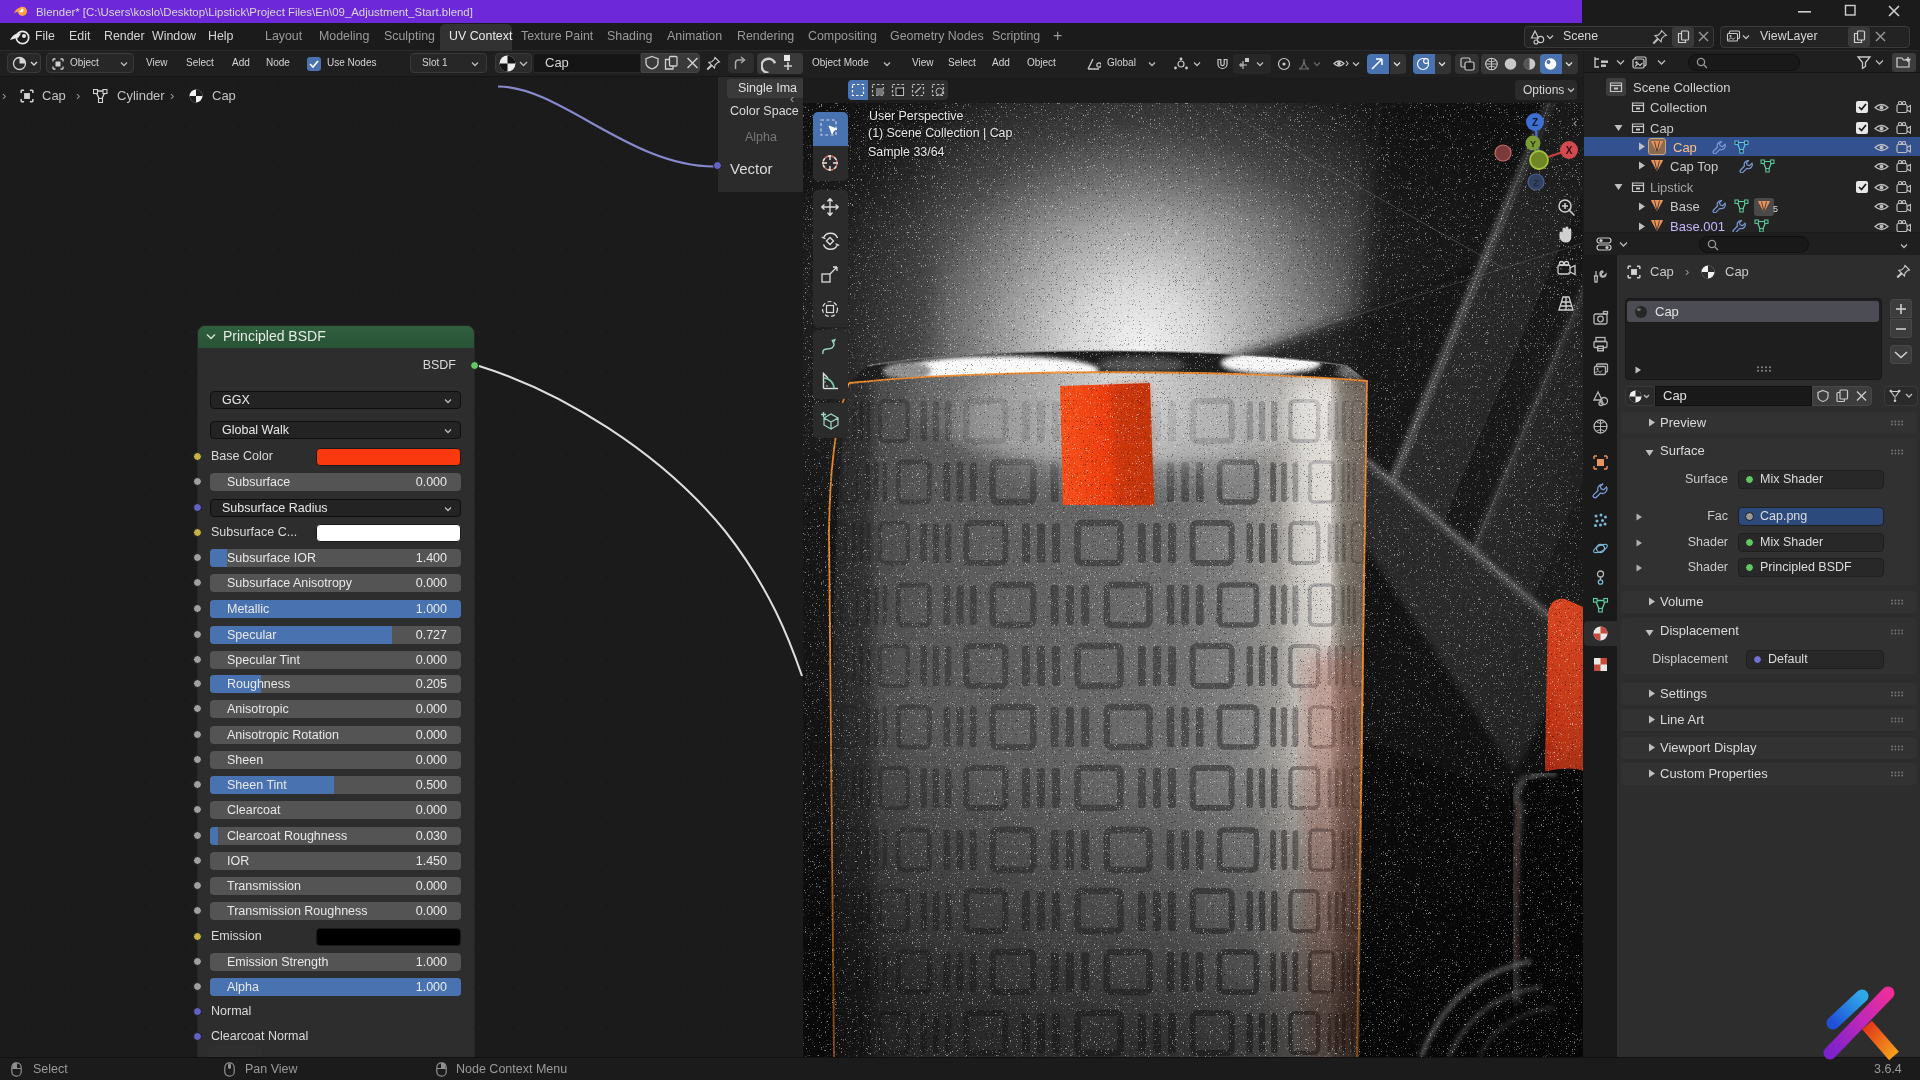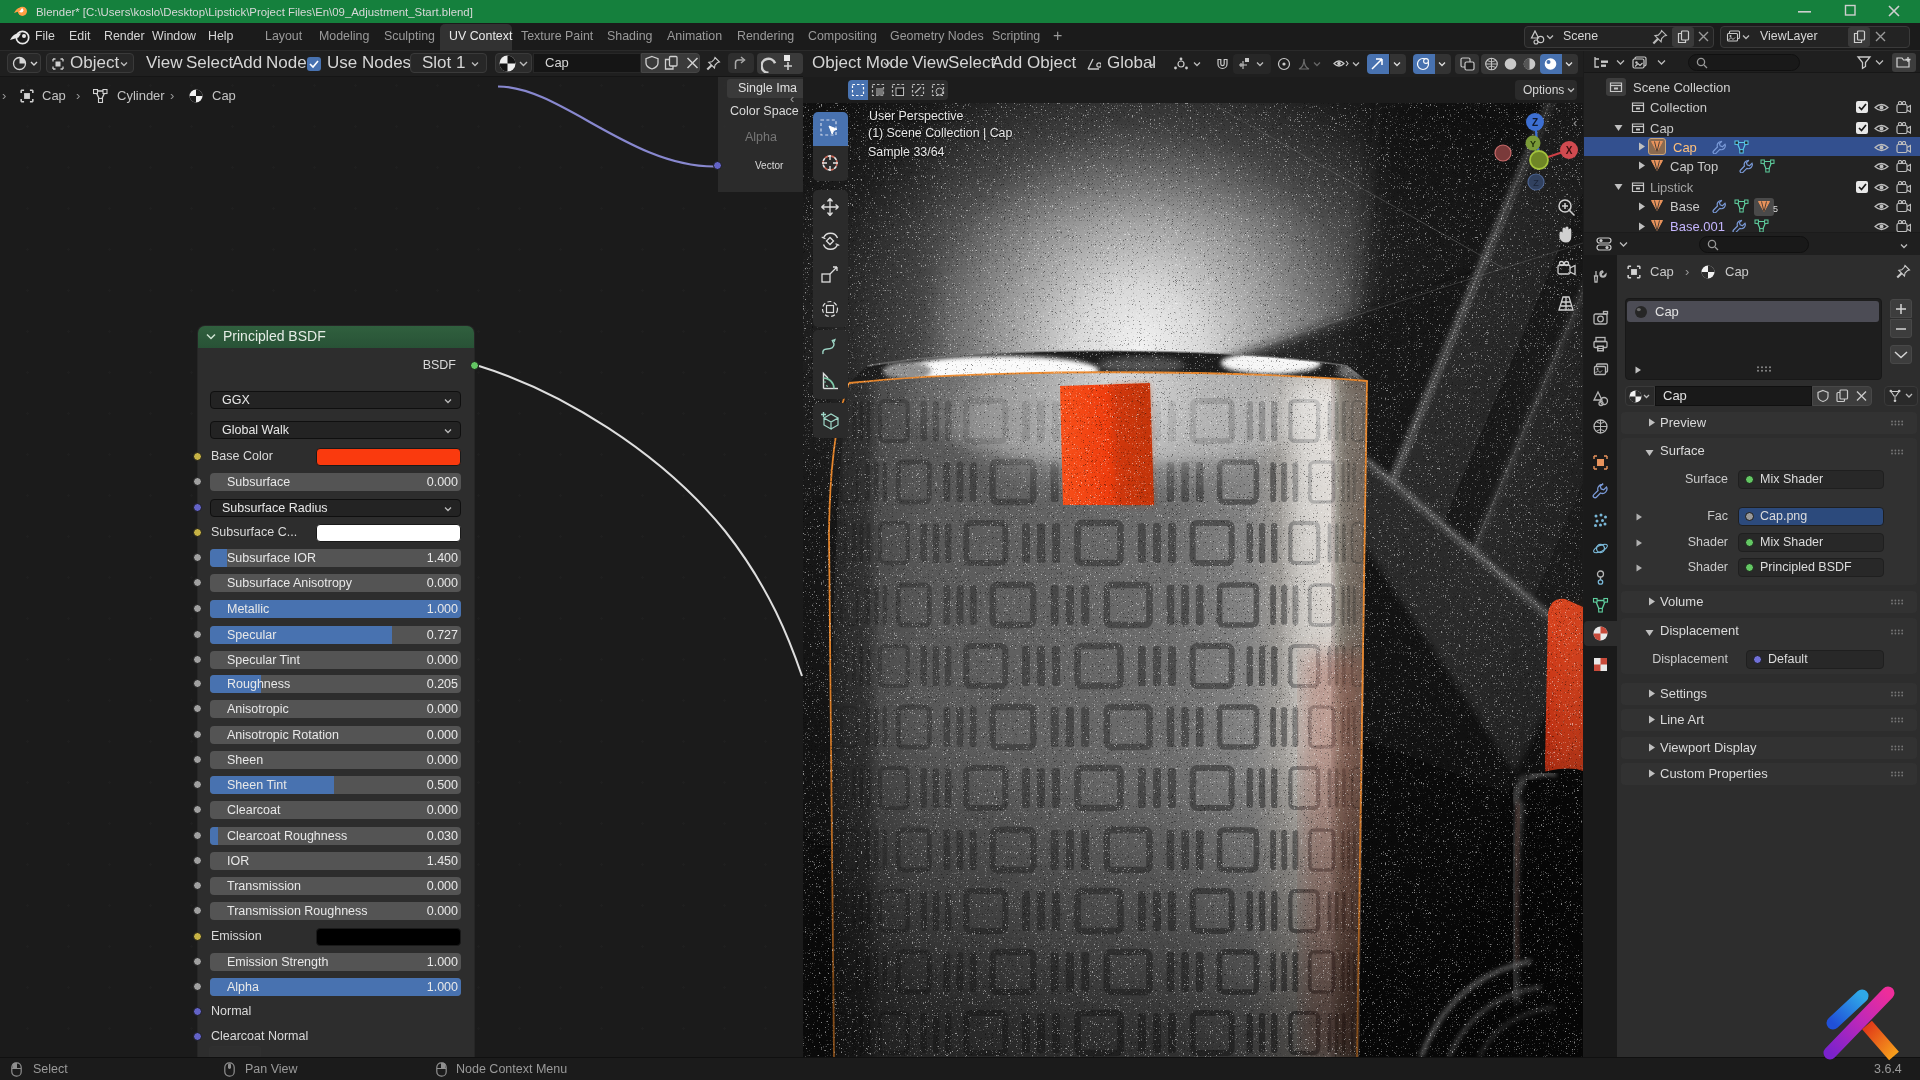--- a/index.html
+++ b/index.html
@@ -9,34 +9,34 @@
   #root { position:absolute; top:0; left:0; width:1920px; height:1080px; }
   .txt { color:#d5d5d5; font-size:13px; white-space:nowrap; }
   .dim { color:#9a9a9a; }
   #menubar .txt { font-size:12.4px; }
   
   .nrow { position:absolute; left:12px; width:251px; height:18px; border-radius:4px;
           font-size:12.5px; color:#e8e8e8; line-height:18px; }
   .nslider { background:#545454; overflow:hidden; }
   .nslider .fill { position:absolute; left:0; top:0; bottom:0; background:#4872b0; }
   .nslider .lab { position:absolute; left:17px; top:0; }
-  .nslider .val { position:absolute; right:3px; top:0; }
+  .nslider .val { position:absolute; right:14px; top:0; }
   .ndrop { background:#232323; border:1px solid #0f0f0f; }
   .ndrop .lab { position:absolute; left:11px; top:-1px; }
   .nlabel { color:#dadada; }
   .dot { position:absolute; width:9px; height:9px; border-radius:50%; border:1px solid #191919; }
   .chev { position:absolute; width:8px; height:8px; }
   .hw { position:absolute; height:20px; background:#282828; border:1px solid #3a3a3a; border-radius:4px; }
-  .htxt { position:absolute; color:#d5d5d5; font-size:17px; line-height:20px; white-space:nowrap; }
+  .htxt { position:absolute; color:#d5d5d5; font-size:10px; line-height:20px; white-space:nowrap; }
 </style>
 </head>
 <body>
 <div id="root">
 
-  <div class="abs" id="titlebar" style="left:0;top:0;width:1920px;height:23px;background:#15803d;">
+  <div class="abs" id="titlebar" style="left:0;top:0;width:1582px;height:23px;background:#6d28d9;">
     <svg class="abs" style="left:13px;top:4px" width="16" height="15" viewBox="0 0 16 15">
       <circle cx="9.4" cy="7.3" r="4.6" fill="#ff9f45"></circle>
       <circle cx="8.2" cy="6.2" r="2.2" fill="#fff"></circle>
       <path d="M1 9 Q4 3 9 4 L7 7 Z" fill="#ff9f45"></path>
     </svg>
     <div class="abs txt" style="left:36px;top:6px;font-size:11.4px;color:#d8d8d8">Blender* [C:\Users\koslo\Desktop\Lipstick\Project Files\En\09_Adjustment_Start.blend]</div>
 
     <svg class="abs" style="left:1790px;top:0" width="130" height="23">
       <rect x="8" y="11" width="13" height="1.6" fill="#cfcfcf"></rect>
       <rect x="55.5" y="5.5" width="9.5" height="9.5" fill="none" stroke="#cfcfcf" stroke-width="1.4"></rect>
@@ -211,21 +211,21 @@
       <path d="M498 35.5 C 560 35.5, 630 115.5, 714 115.5" stroke="#8888cf" stroke-width="2.2" fill="none"></path>
       <path d="M479 315 C 560 340, 660 400, 725 480 C 770 537, 790 590, 802 625" stroke="#dedede" stroke-width="2" fill="none"></path>
     </svg>
 
 
     <div class="abs" style="left:718px;top:26px;width:85px;height:115px;background:#2d2d2dee;">
       <div class="abs" style="left:9px;top:2px;width:76px;height:19px;background:#3a3a3a;border-radius:3px 0 0 3px;"></div>
       <div class="abs" style="left:20px;top:4px;font-size:12.5px;color:#e0e0e0">Single Ima</div>
       <div class="abs" style="left:12px;top:27px;font-size:12.5px;color:#dadada">Color Space</div>
       <div class="abs" style="left:27px;top:53px;font-size:12.5px;color:#777">Alpha</div>
-      <div class="abs" style="left:37px;top:83px;font-size:10px;color:#dadada">Vector</div>
+      <div class="abs" style="left:12px;top:83px;font-size:15px;color:#dadada">Vector</div>
       <div class="dot" style="left:-5px;top:84px;background:#6363c7"></div>
     </div>
     <div class="abs" style="left:790px;top:40px;font-size:13px;color:#9a9a9a">‹</div>
     <div class="abs" style="left:209px;top:995px;width:52px;height:11px;background:#2d2d2d;border:1.5px solid #3a3a3a;border-radius:3px 3px 0 0;"></div>
 
     <div class="abs" id="node-bsdf" style="left:198px;top:275px;width:276px;height:731px;background:#2f2f2fe8;border-radius:7px 7px 0 0;box-shadow:0 0 0 1px #262626;">
       <div class="abs" style="left:0;top:0;width:276px;height:22px;background:linear-gradient(#30603e,#285236);border-radius:7px 7px 0 0;"></div>
       <svg class="abs" style="left:8px;top:7px" width="10" height="8">
           <path d="M1 1.5 l4 4 4-4" stroke="#cfe3d2" stroke-width="1.5" fill="none"></path>
         </svg>

